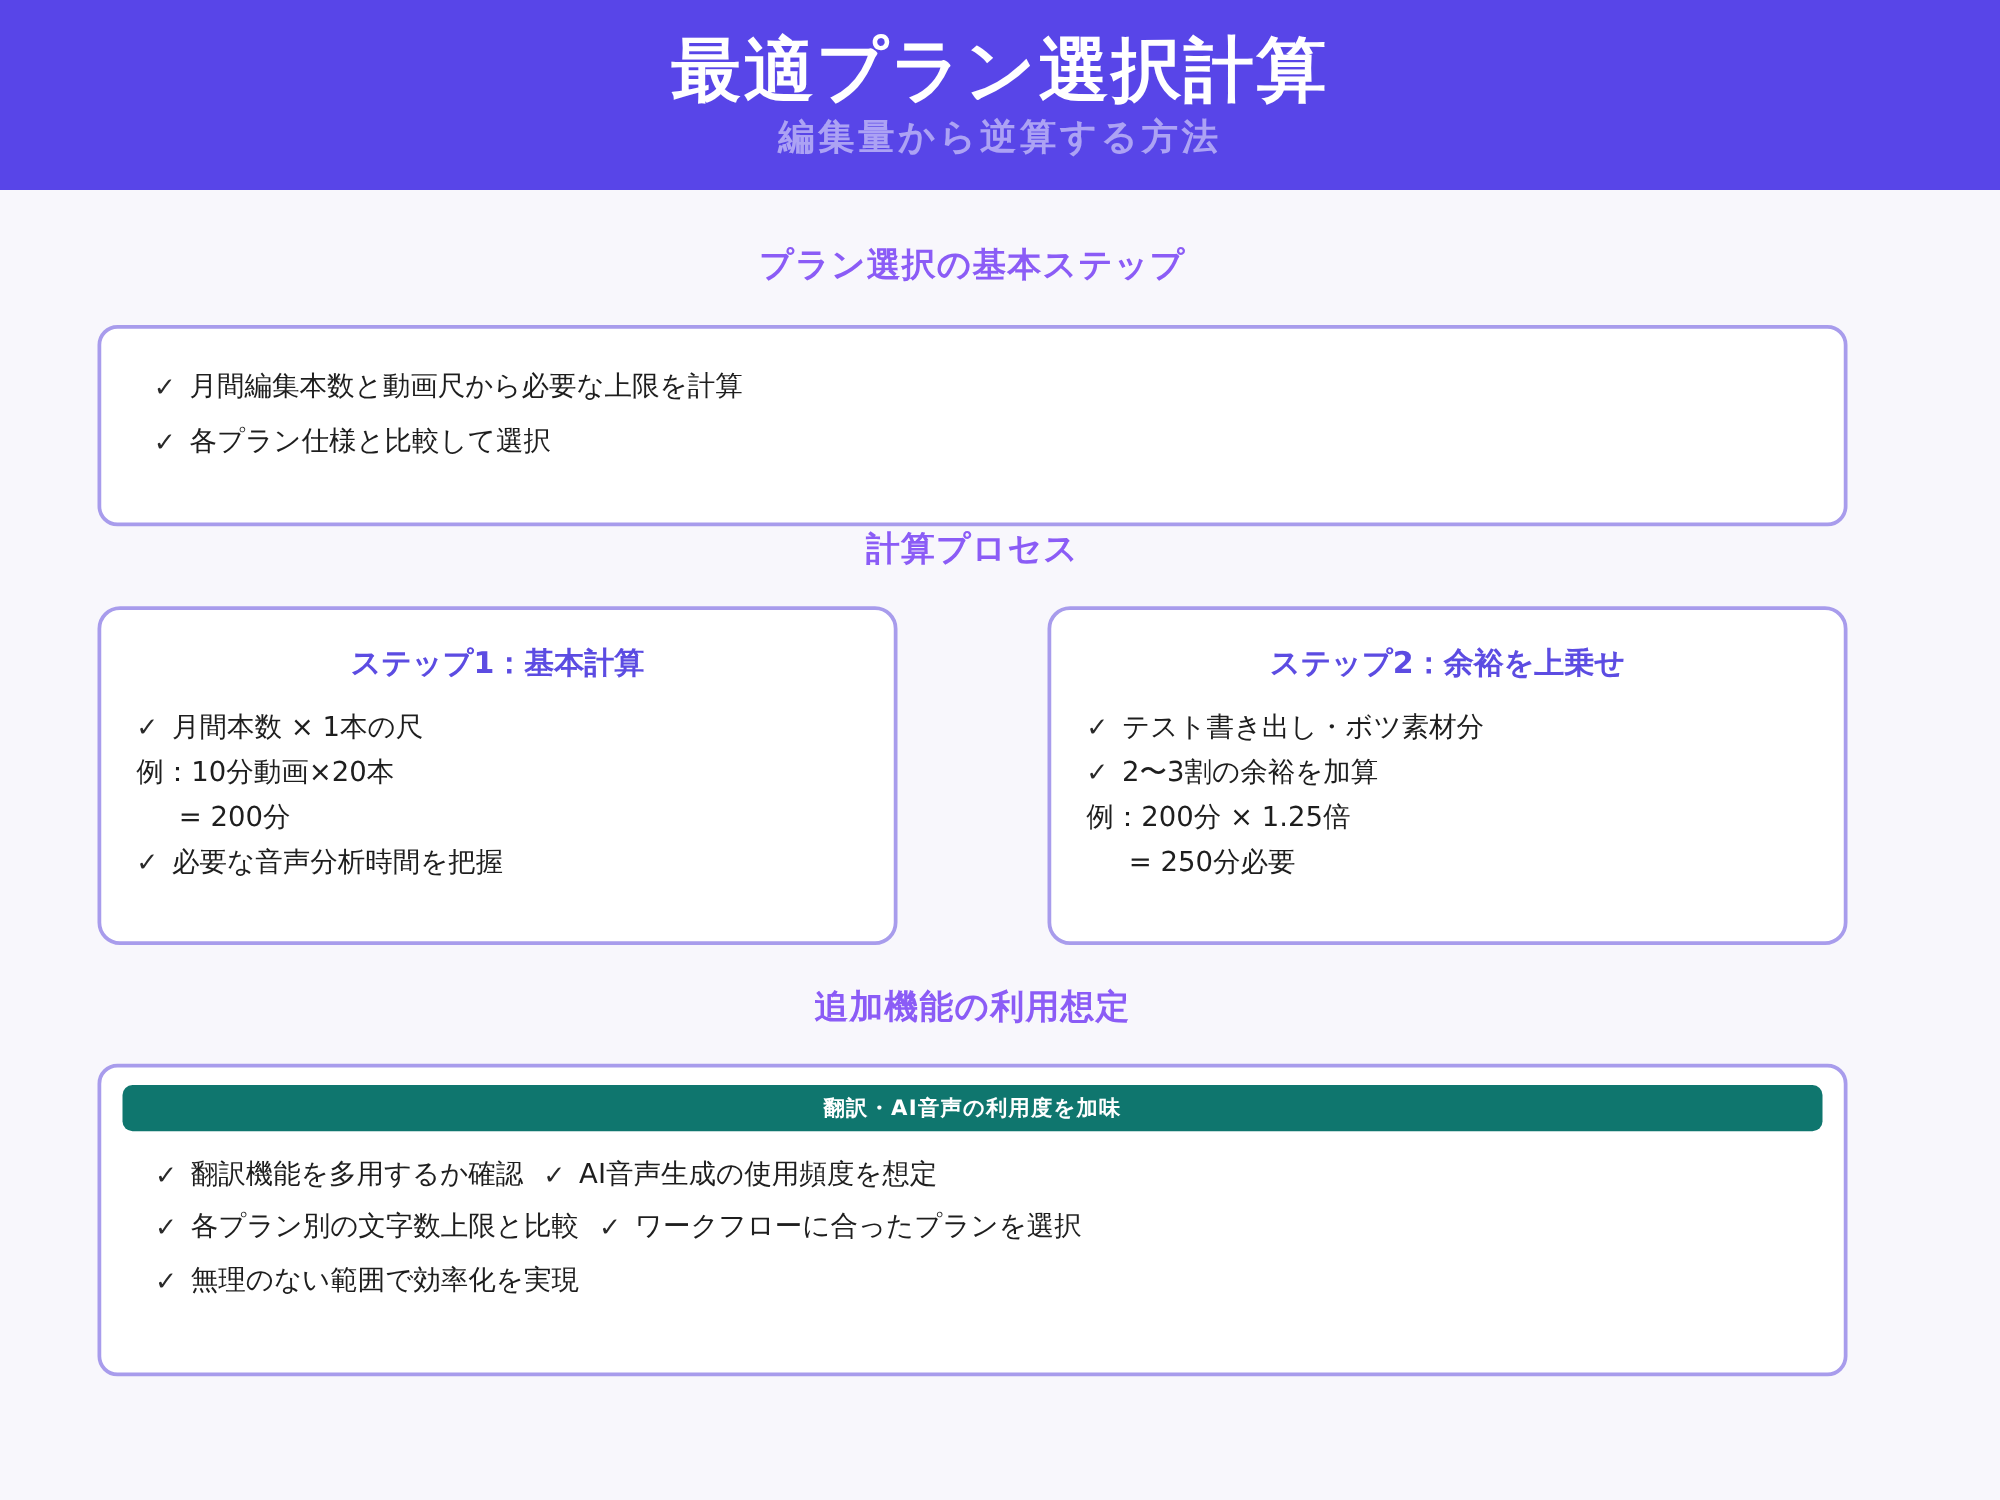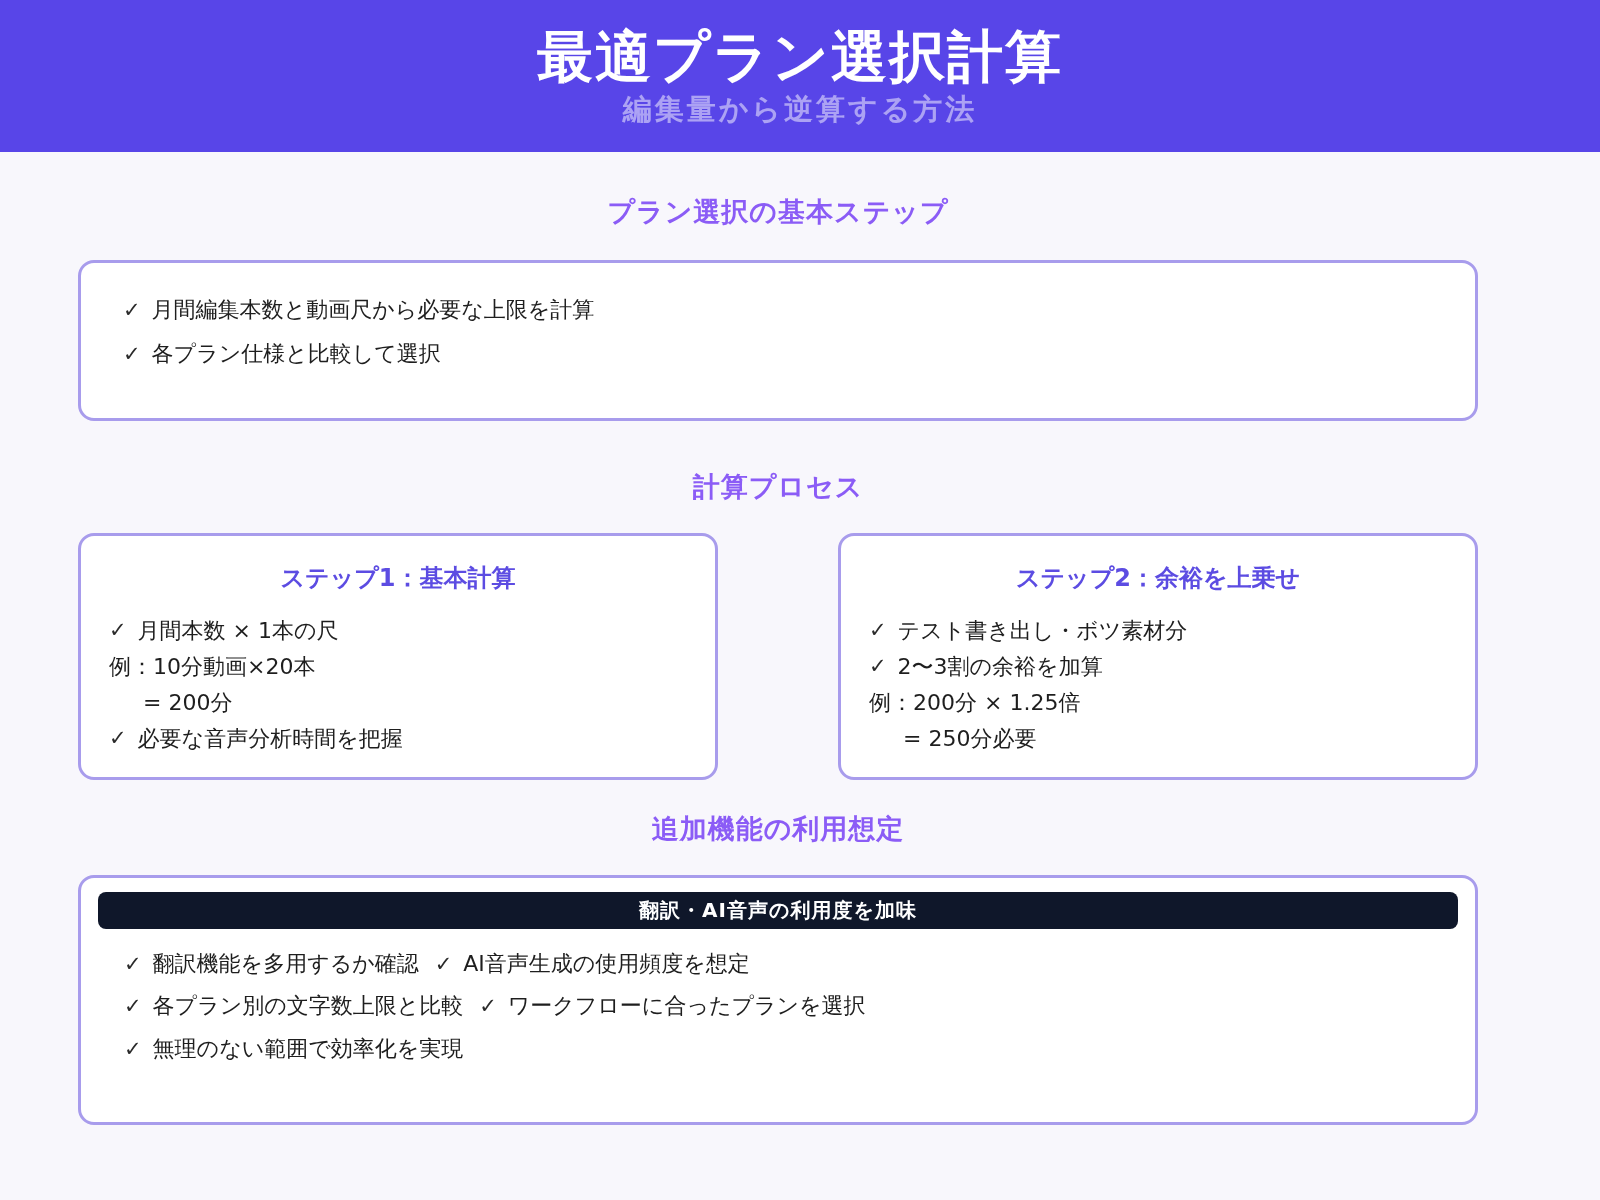--- a/index.html
+++ b/index.html
@@ -45,21 +45,21 @@
     margin-left: 78px;
   }
   .section-heading {
     text-align: center;
     color: #8b5cf6;
     font-size: 27px;
     font-weight: 700;
     letter-spacing: 1px;
   }
   .h-basic   { margin-top: 42px;  margin-bottom: 30px; }
-  .h-process { margin-top: 48px;  margin-bottom: 28px; }
+  .h-process {  margin-bottom: 28px; }
   .h-addons  { margin-top: 31px;  margin-bottom: 28px; }
 
   .card {
     background: #FFFFFF;
     border: 3px solid #A89CEC;
     border-radius: 16px;
   }
 
   
   .check-row {
@@ -84,49 +84,50 @@
     gap: 14px;
   }
 
   
   .process-grid {
     display: grid;
     grid-template-columns: 1fr 1fr;
     column-gap: 120px;
   }
   .step-card {
-    padding: 26px 28px 16px 28px;
+    padding: 26px 28px 40px 28px;
+    border-radius: 18px;
   }
   .step-title {
     text-align: center;
     color: #5C4CE2;
     font-size: 24px;
     font-weight: 700;
     margin-bottom: 22px;
   }
   .step-line {
     font-size: 22px;
     line-height: 1.32;
     margin-bottom: 7px;
   }
   .step-line.indent { padding-left: 34px; }
 
   
   .addons-card {
     padding: 14px 17px 58px 17px;
   }
   .addons-bar {
-    background: #0f172a;
+    background: #0f766e;
     border-radius: 8px;
     height: 37px;
     display: flex;
     align-items: center;
     justify-content: center;
     color: #FFFFFF;
-    font-size: 20px;
+    font-size: 17px;
     font-weight: 700;
     letter-spacing: 1px;
   }
   .addons-rows {
     padding: 20px 26px 0 26px;
     display: flex;
     flex-direction: column;
     gap: 13px;
   }
   .addons-row {

